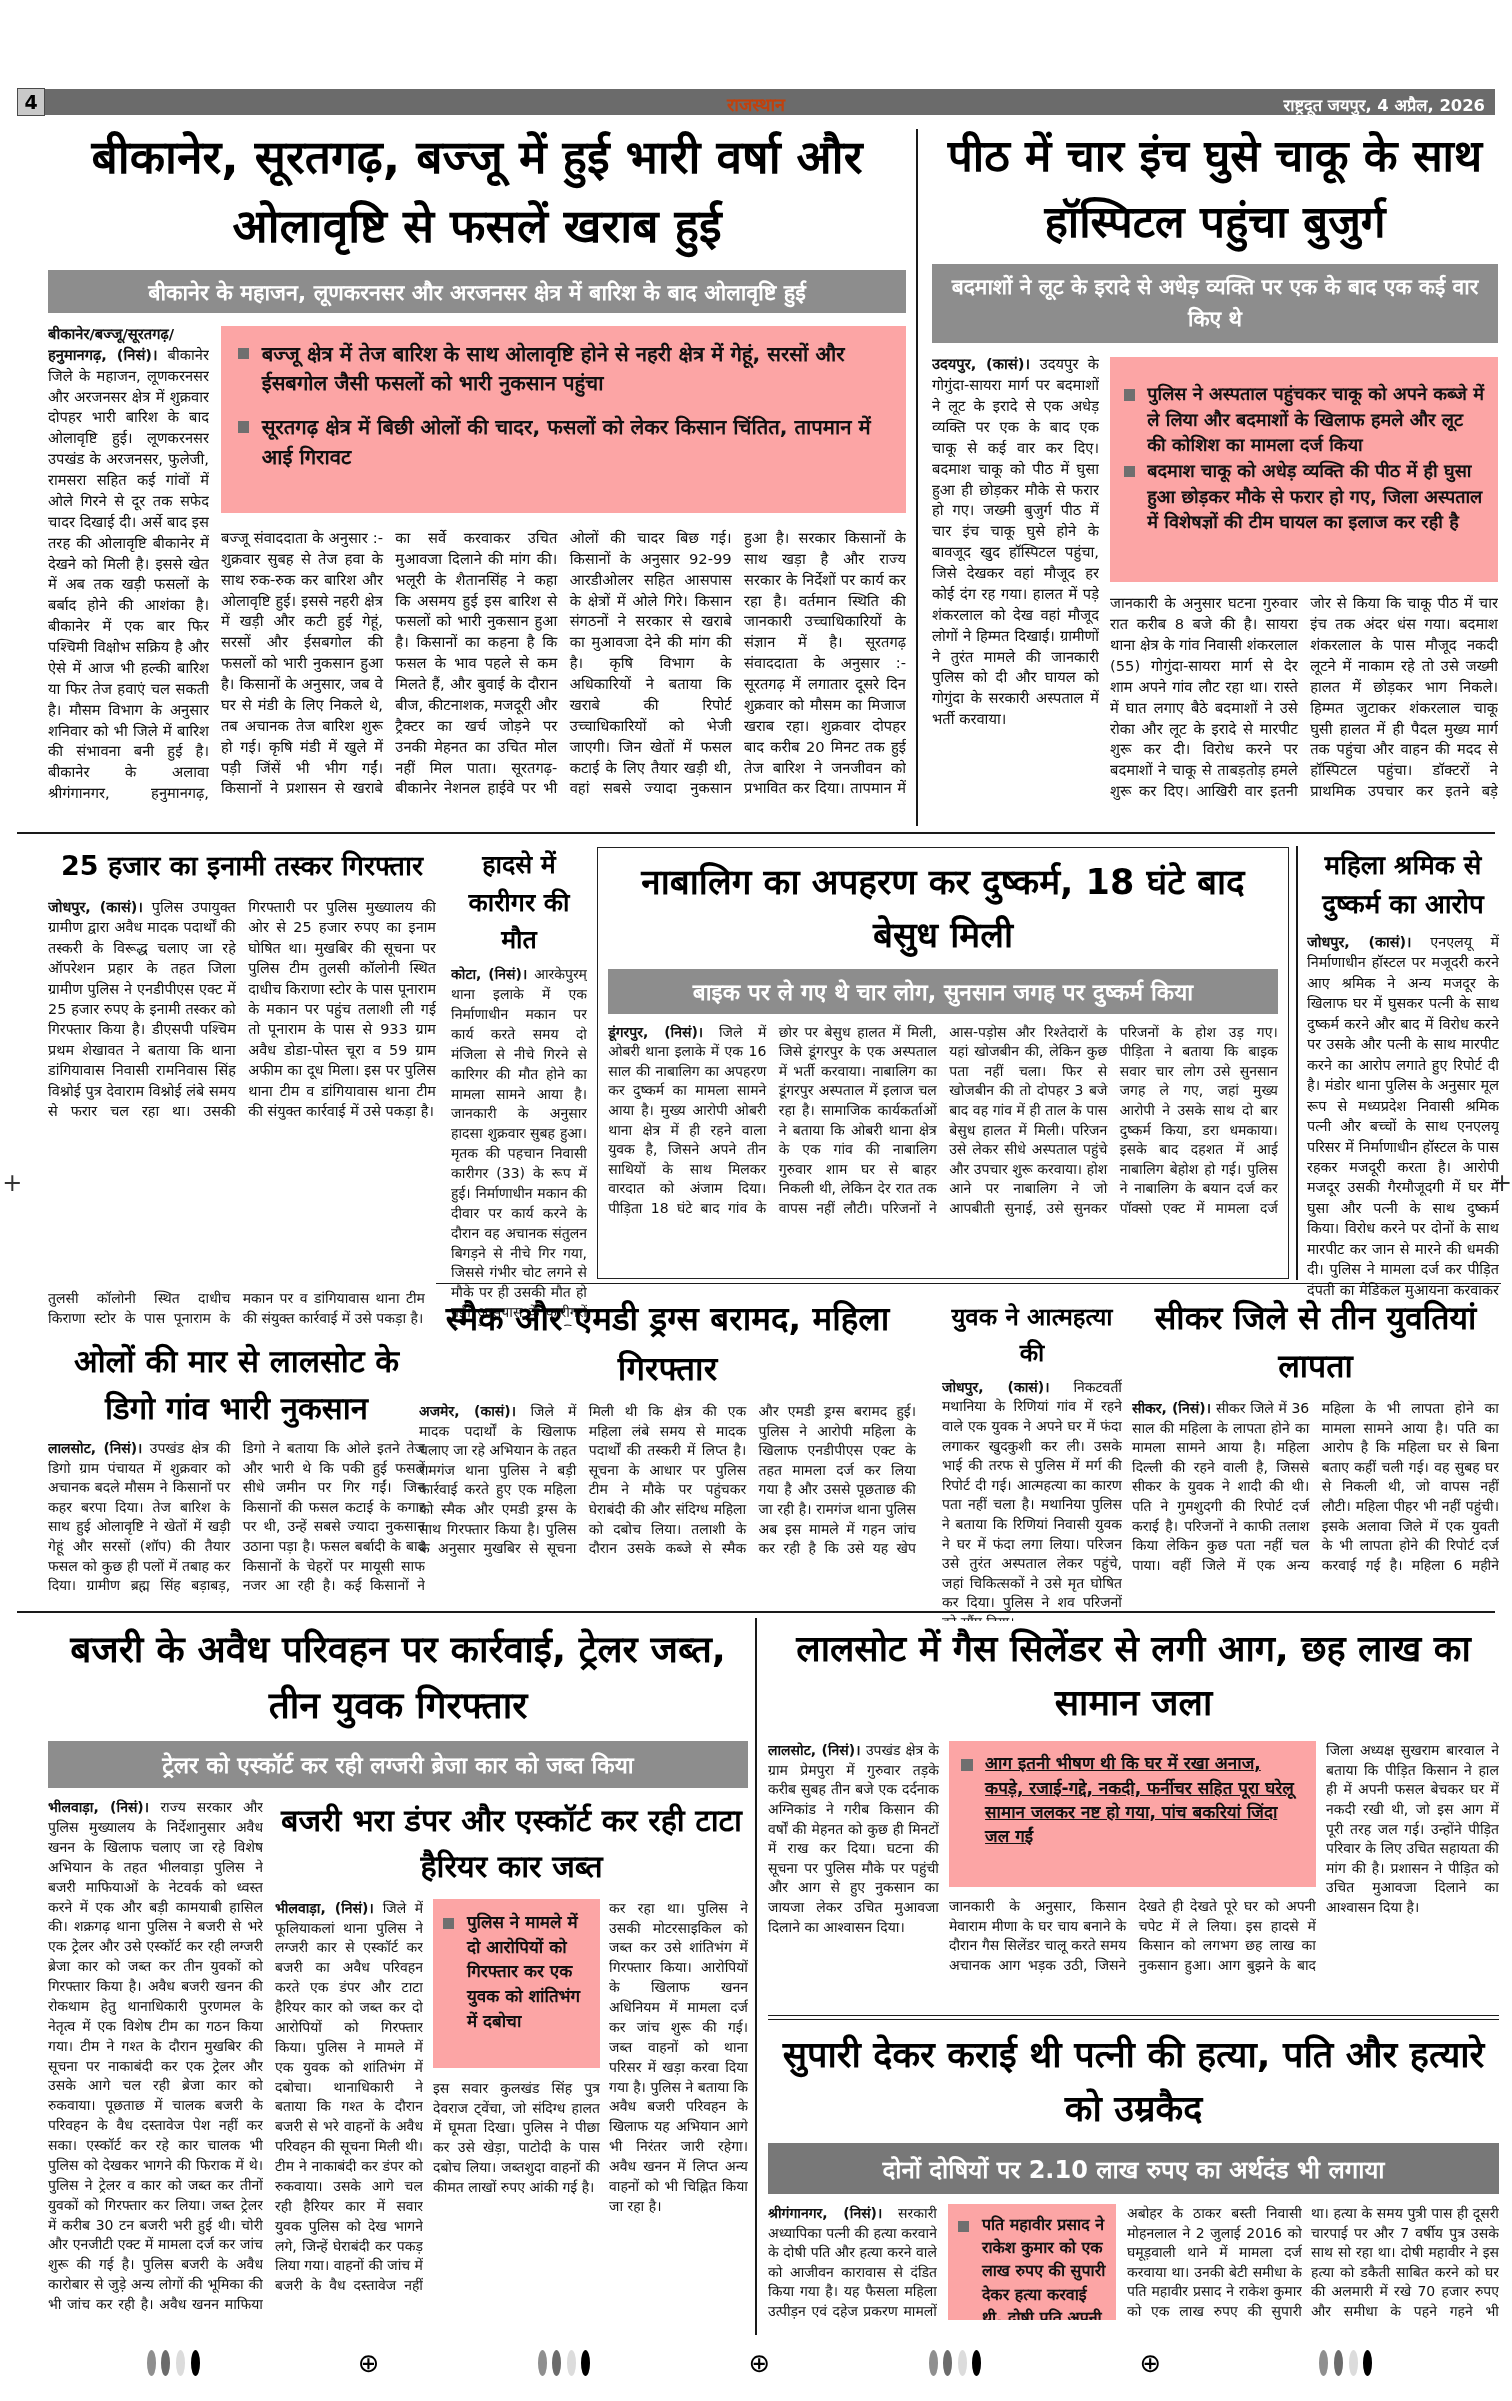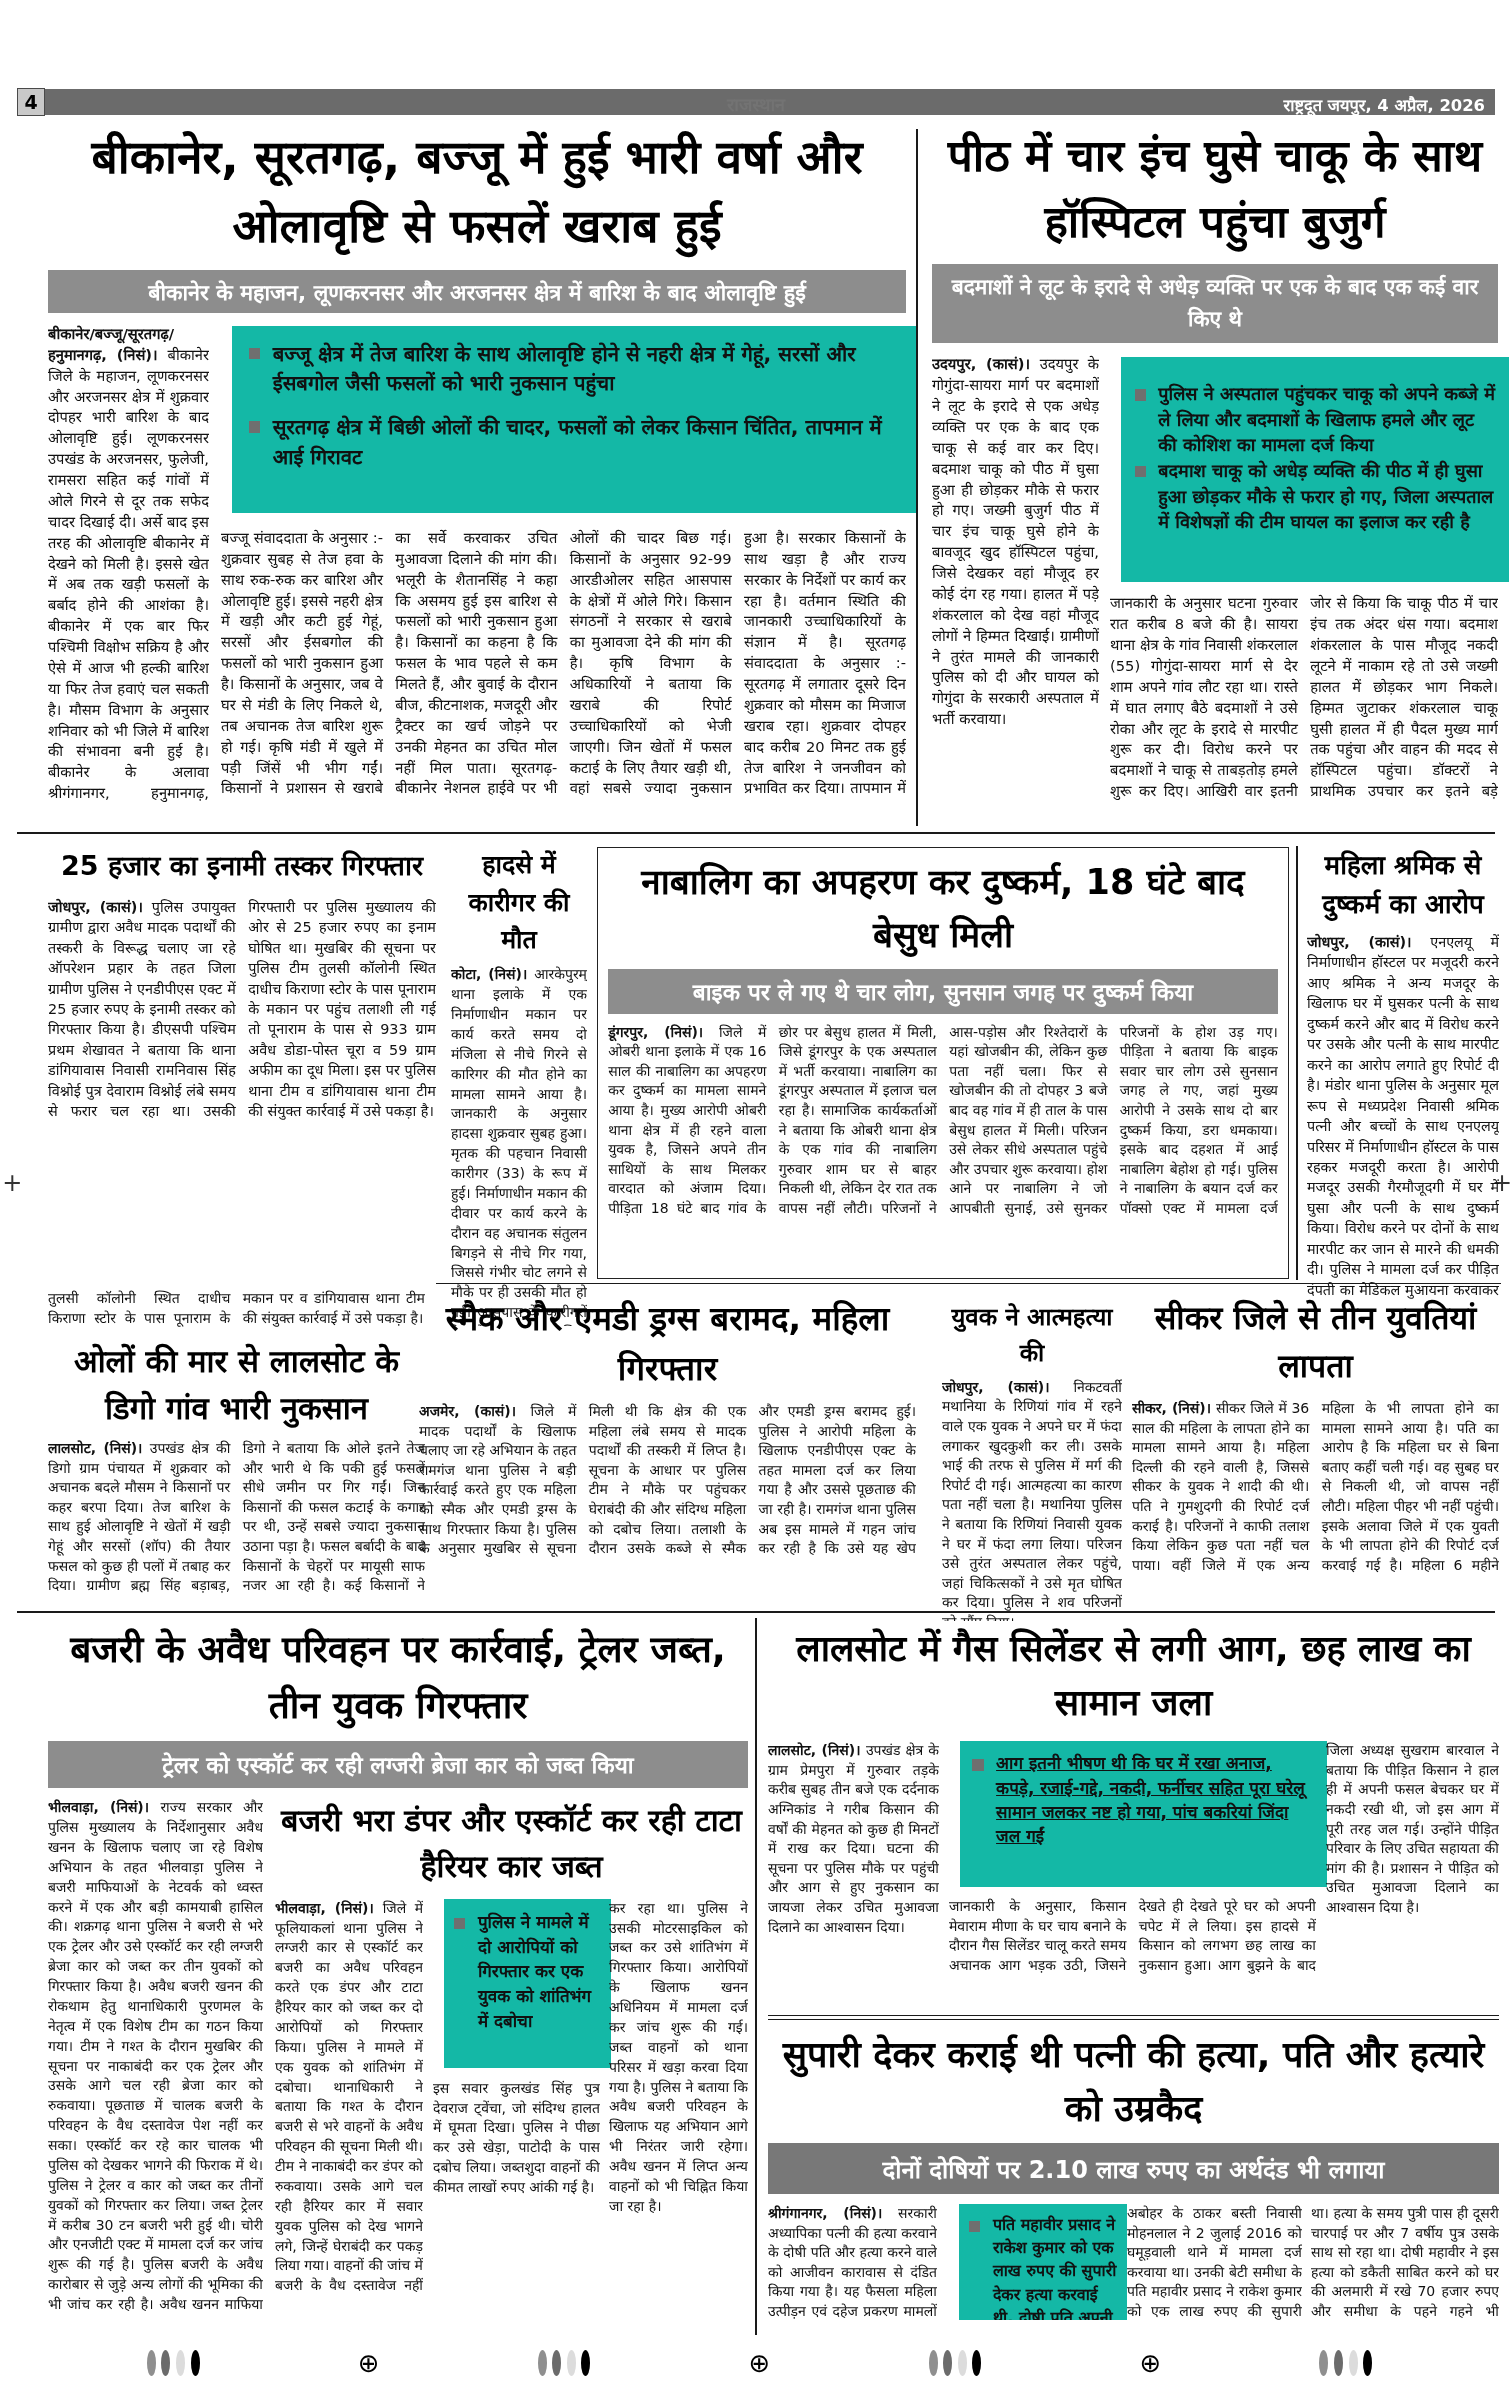--- a/index.html
+++ b/index.html
@@ -3,35 +3,35 @@
 <meta charset="utf-8">
 <style>
   html,body{margin:0;padding:0;background:#e8e8e8;}
   .sheet{position:relative;width:1512px;height:2401px;background:#ffffff;overflow:hidden;
          font-family:"DejaVu Sans","Liberation Sans",sans-serif;color:#111;}
   
   .hdrbar{position:absolute;left:17px;top:89px;width:1478px;height:26px;background:#6b6b6b;}
   .pagenum{position:absolute;left:17px;top:88px;width:28px;height:28px;background:#c9c9c9;
            border:1.7px solid #4a4a4a;box-sizing:border-box;color:#000;font-size:19px;font-weight:bold;
            display:flex;align-items:center;justify-content:center;}
-  .hsection{position:absolute;left:0;top:92px;width:1512px;text-align:center;color:#737373;
+  .hsection{position:absolute;left:0;top:92px;width:1512px;text-align:center;color:#c2410c;
             font-size:18px;font-weight:bold;}
   .hedition{position:absolute;right:27px;top:93px;color:#fff;font-size:16.4px;font-weight:bold;}
   
   .vrule{position:absolute;background:#1a1a1a;width:1.7px;}
   .hrule{position:absolute;background:#1a1a1a;height:1.7px;}
   .dblrule{position:absolute;height:5.1px;border-top:1.7px solid #1a1a1a;border-bottom:1.7px solid #1a1a1a;box-sizing:border-box;}
   
   .hl{font-weight:bold;text-align:center;color:#000;line-height:1.5;margin:0;}
   .graybar{background:#878787;color:#fff;font-weight:bold;text-align:center;}
   .jt{text-align:justify;}
   .dl{font-weight:bold;}
   .bullet{display:flex;}
   .sq{flex:0 0 11.3px;width:11.3px;height:11.3px;background:#6f6f6f;margin-top:8px;margin-right:12.4px;}
-  .graybox{background:#14b8a6;box-sizing:border-box;margin-left:11px;}
+  .graybox{background:#fca5a5;box-sizing:border-box;}
   .col{position:absolute;overflow:hidden;}
   .flow{column-gap:12.4px;overflow:hidden;}
   .regcross{position:absolute;font-size:24px;color:#333;}
   
   .footer{position:absolute;left:144px;top:2348px;width:1231px;display:flex;justify-content:space-between;align-items:center;}
   .ovals{display:flex;align-items:center;}
   .oval{width:9px;height:26px;border-radius:50%;margin:0 2.8px;}
   .o1{background:#8f8f8f}.o2{background:#6b6b6b}.o3{background:#dcdcdc}.o4{background:#000}
   .circ{font-size:26px;color:#000;}
 </style>

